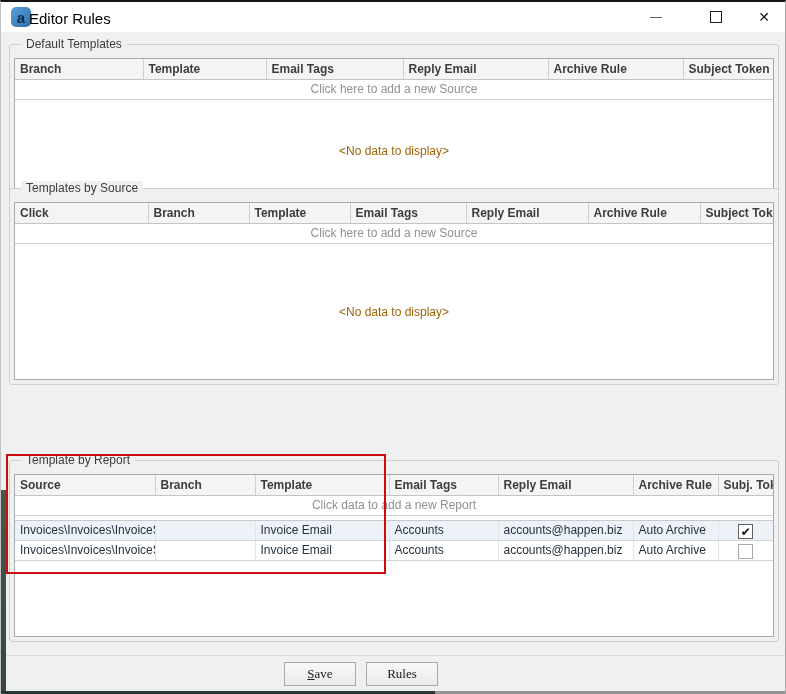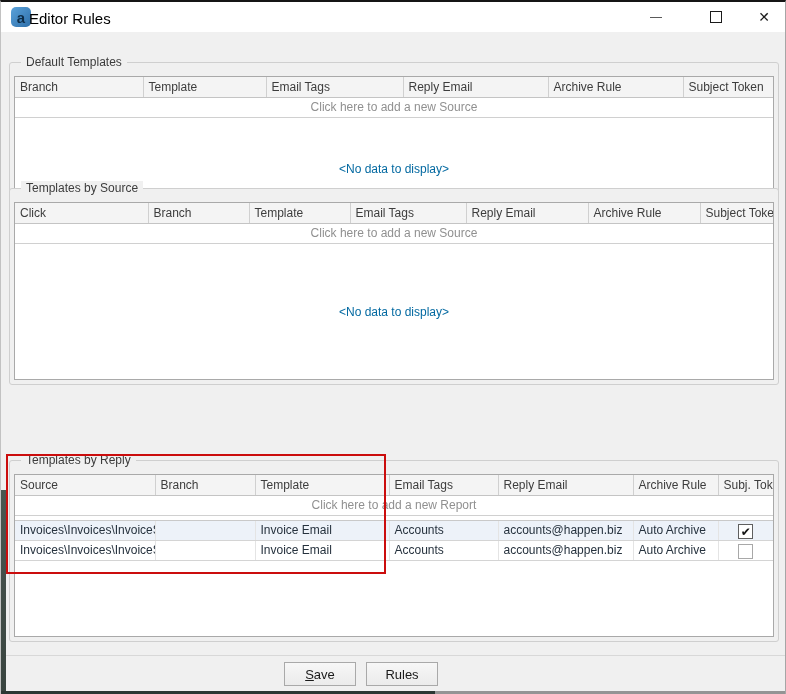--- a/index.html
+++ b/index.html
@@ -19,57 +19,57 @@
   }
   .title-text { position:absolute; left:28px; top:8px; font-size:15px; color:#000; }
   .win-btn { position:absolute; top:0; width:46px; height:30px; display:flex; align-items:center; justify-content:center; color:#1a1a1a; cursor:default; }
   .btn-min  { left:632px; }
   .btn-max  { left:692px; }
   .btn-close{ left:740px; font-size:14px; }
   .min-glyph { width:12px; height:0; border-top:1px solid #5a5a5a; display:block; }
   .max-glyph { width:12px; height:12px; border:1px solid #1a1a1a; display:block; }
   
   .groupbox { position:absolute; left:8px; width:770px; border:1px solid #cfcfcf; border-radius:3px; background:#f0f0f0; }
-  .gb1 { top:60px;  height:163px; }
+  .gb1 { top:42px;  height:163px; }
   .gb2 { top:186px; height:197px; }
   .gb3 { top:458px; height:182px; }
   .gb-label { position:absolute; top:-8px; left:11px; background:#f0f0f0; padding:0 5px; color:#3c3c3c; font-size:12px; }
   .grid { position:absolute; left:4px; right:4px; top:13px; bottom:4px; background:#ffffff; border:1px solid #a9a9a9; overflow:hidden; }
   table.grid-table { width:100%; border-collapse:collapse; table-layout:fixed; }
   th.gcol {
-    height:20px; background:#f4f4f4; font-weight:normal; text-align:left;
+    height:20px; background:#f4f4f4; font-weight:bold; text-align:left;
     padding:0 0 0 5px; color:#3d3d3d; font-size:12px;
     border-right:1px solid #d0d0d0; border-bottom:1px solid #c4c4c4;
     white-space:nowrap; overflow:hidden;
   }
   th.gcol:last-child { border-right:none; }
   td.add-row {
     height:20px; text-align:center; color:#909090; font-size:12px;
     border-bottom:1px solid #d0d0d0; background:#fff; cursor:pointer;
   }
   td.spacer { height:5px; border-bottom:1px solid #c9c9c9; background:#fff; }
   tr.data-row td {
     height:20px; font-size:12px; color:#26323e; padding:0 0 0 5px;
     border-bottom:1px solid #d4d4d4; border-right:1px solid #e4e4e4;
     white-space:nowrap; overflow:hidden; background:#fff;
   }
   tr.data-row td:last-child { border-right:none; padding:0; text-align:center; }
   tr.row-selected td { background:#edf2f9; }
-  .empty-zone { position:absolute; left:0; right:0; bottom:0; display:flex; align-items:center; justify-content:center; color:#0369a1; font-size:12px; }
+  .empty-zone { position:absolute; left:0; right:0; bottom:0; display:flex; align-items:center; justify-content:center; color:#a16207; font-size:12px; }
   .ez1 { top:42px; } .ez2 { top:42px; }
   .checkbox { display:inline-block; width:15px; height:15px; background:#fff; vertical-align:middle;
     line-height:14px; font-size:12px; color:#111; text-align:center; margin-top:2px; }
   .cb-checked { border:1px solid #5f5f5f; }
   .cb-unchecked { border:1px solid #a8a8a8; }
   
   .footer-sep { position:absolute; left:0; right:0; top:653px; height:1px; background:#d8d8d8; }
   .push-btn {
     position:absolute; top:660px; width:72px; height:24px;
     background:linear-gradient(#f7f7f7,#ebebeb); border:1px solid #a9a9a9;
-    font-family:Liberation Sans, sans-serif; font-size:13px; color:#1a1a1a;
+    font-family:Liberation Serif, serif; font-size:13px; color:#1a1a1a;
     display:flex; align-items:center; justify-content:center; cursor:pointer;
   }
   .save-btn { left:283px; }
   .cancel-btn { left:365px; }
   .save-btn .btn-label::first-letter { text-decoration:underline; }
   .btn-label { display:block; }
   
   .annotation {
     position:absolute; left:5px; top:452px; width:380px; height:120px;
     border:2px solid #cb0d0d; pointer-events:none; z-index:20; background:transparent;
@@ -154,21 +154,21 @@
         <tr>
               <td class="add-row" colspan="7">Click here to add a new Source</td>
             </tr>
       </tbody>
         </table>
       <div class="empty-zone ez2">&lt;No data to display&gt;</div>
     </div>
   </div>
 
   <div class="groupbox gb3">
-    <span class="gb-label">Templates by Reply</span>
+    <span class="gb-label">Template by Report</span>
     <div class="grid">
       <table class="grid-table">
         <colgroup>
             <col style="width:140px">
             <col style="width:100px">
             <col style="width:134px">
             <col style="width:109px">
             <col style="width:135px">
             <col style="width:85px">
             <col>
@@ -177,21 +177,21 @@
             <tr>
           <th class="gcol">Source</th>
           <th class="gcol">Branch</th>
           <th class="gcol">Template</th>
           <th class="gcol">Email Tags</th>
           <th class="gcol">Reply Email</th>
           <th class="gcol">Archive Rule</th>
           <th class="gcol">Subj. Toke</th>
         </tr>
         <tr>
-              <td class="add-row" colspan="7">Click here to add a new Report</td>
+              <td class="add-row" colspan="7">Click data to add a new Report</td>
             </tr>
         <tr>
               <td class="spacer" colspan="7"></td>
             </tr>
         <tr class="data-row row-selected">
           <td>Invoices\Invoices\InvoiceSa</td>
           <td></td>
           <td>Invoice Email</td>
           <td>Accounts</td>
           <td>accounts@happen.biz</td>

